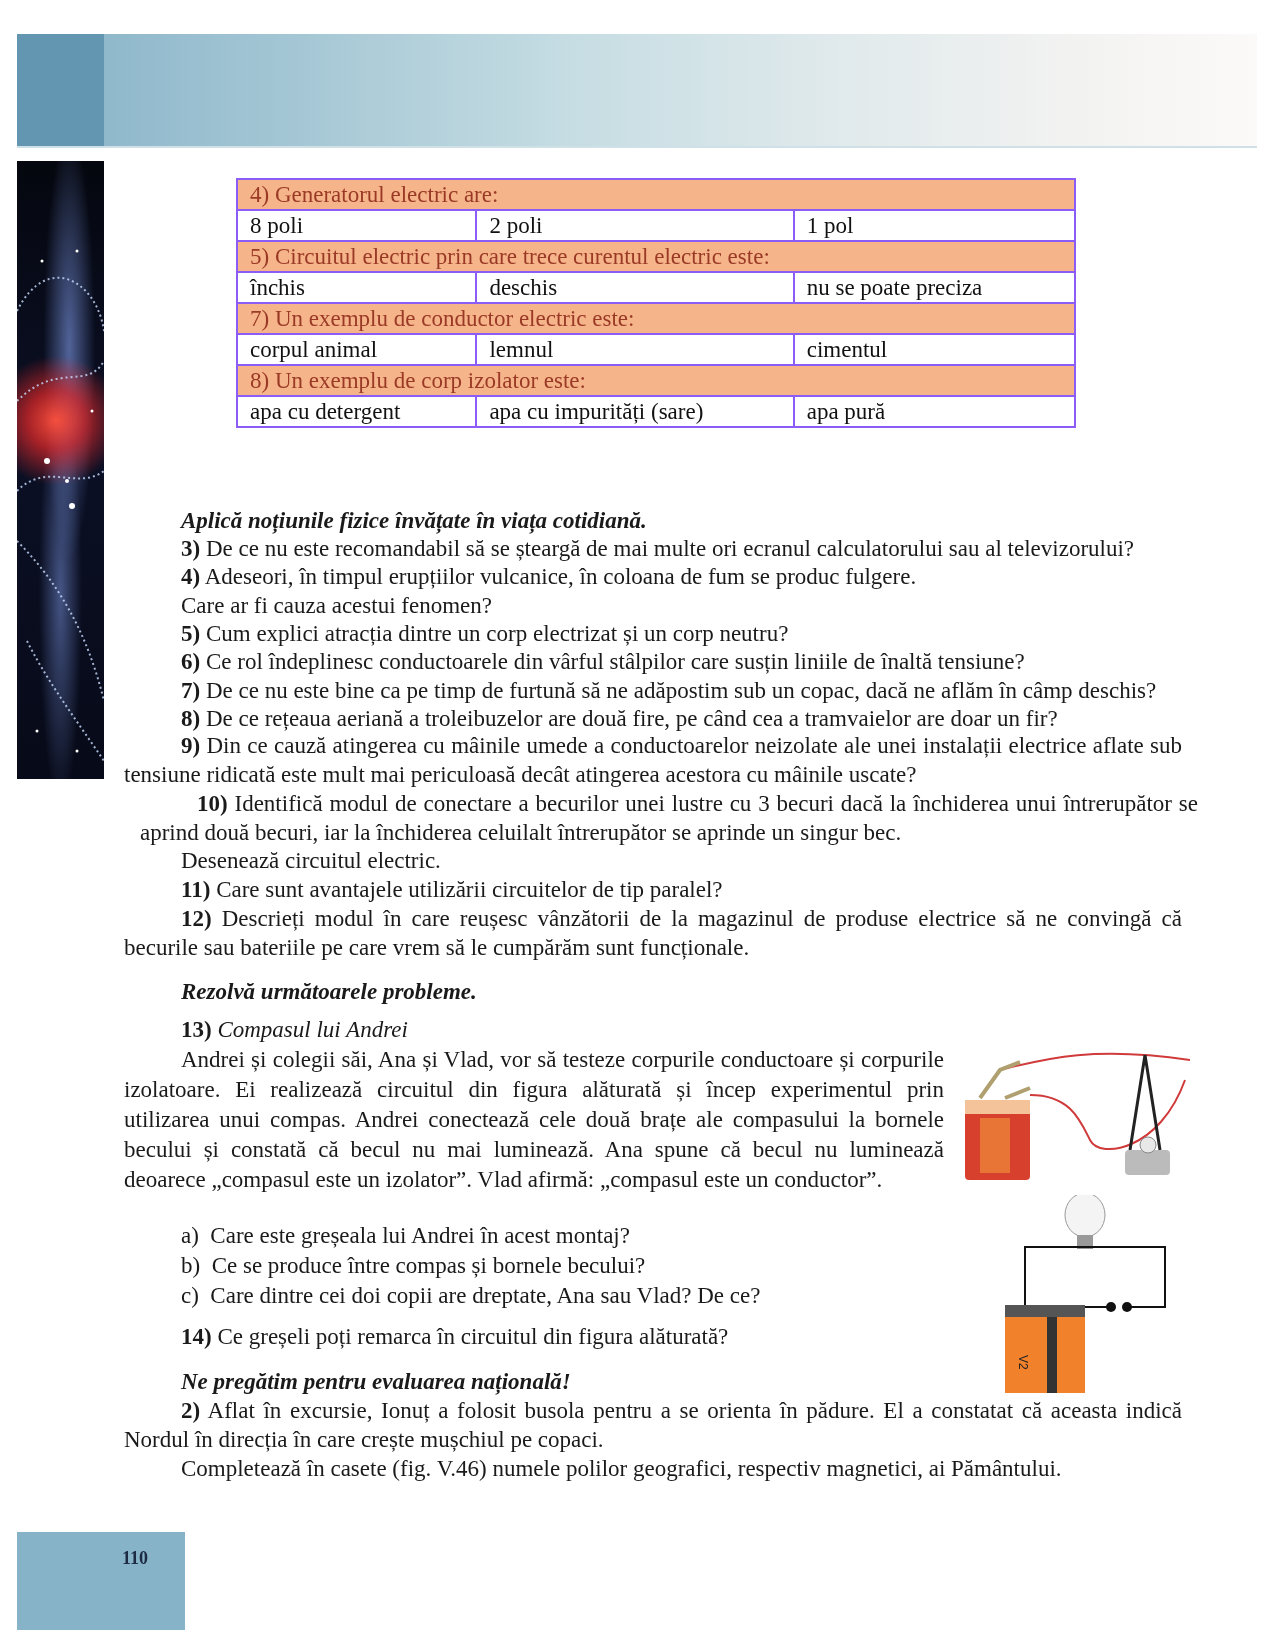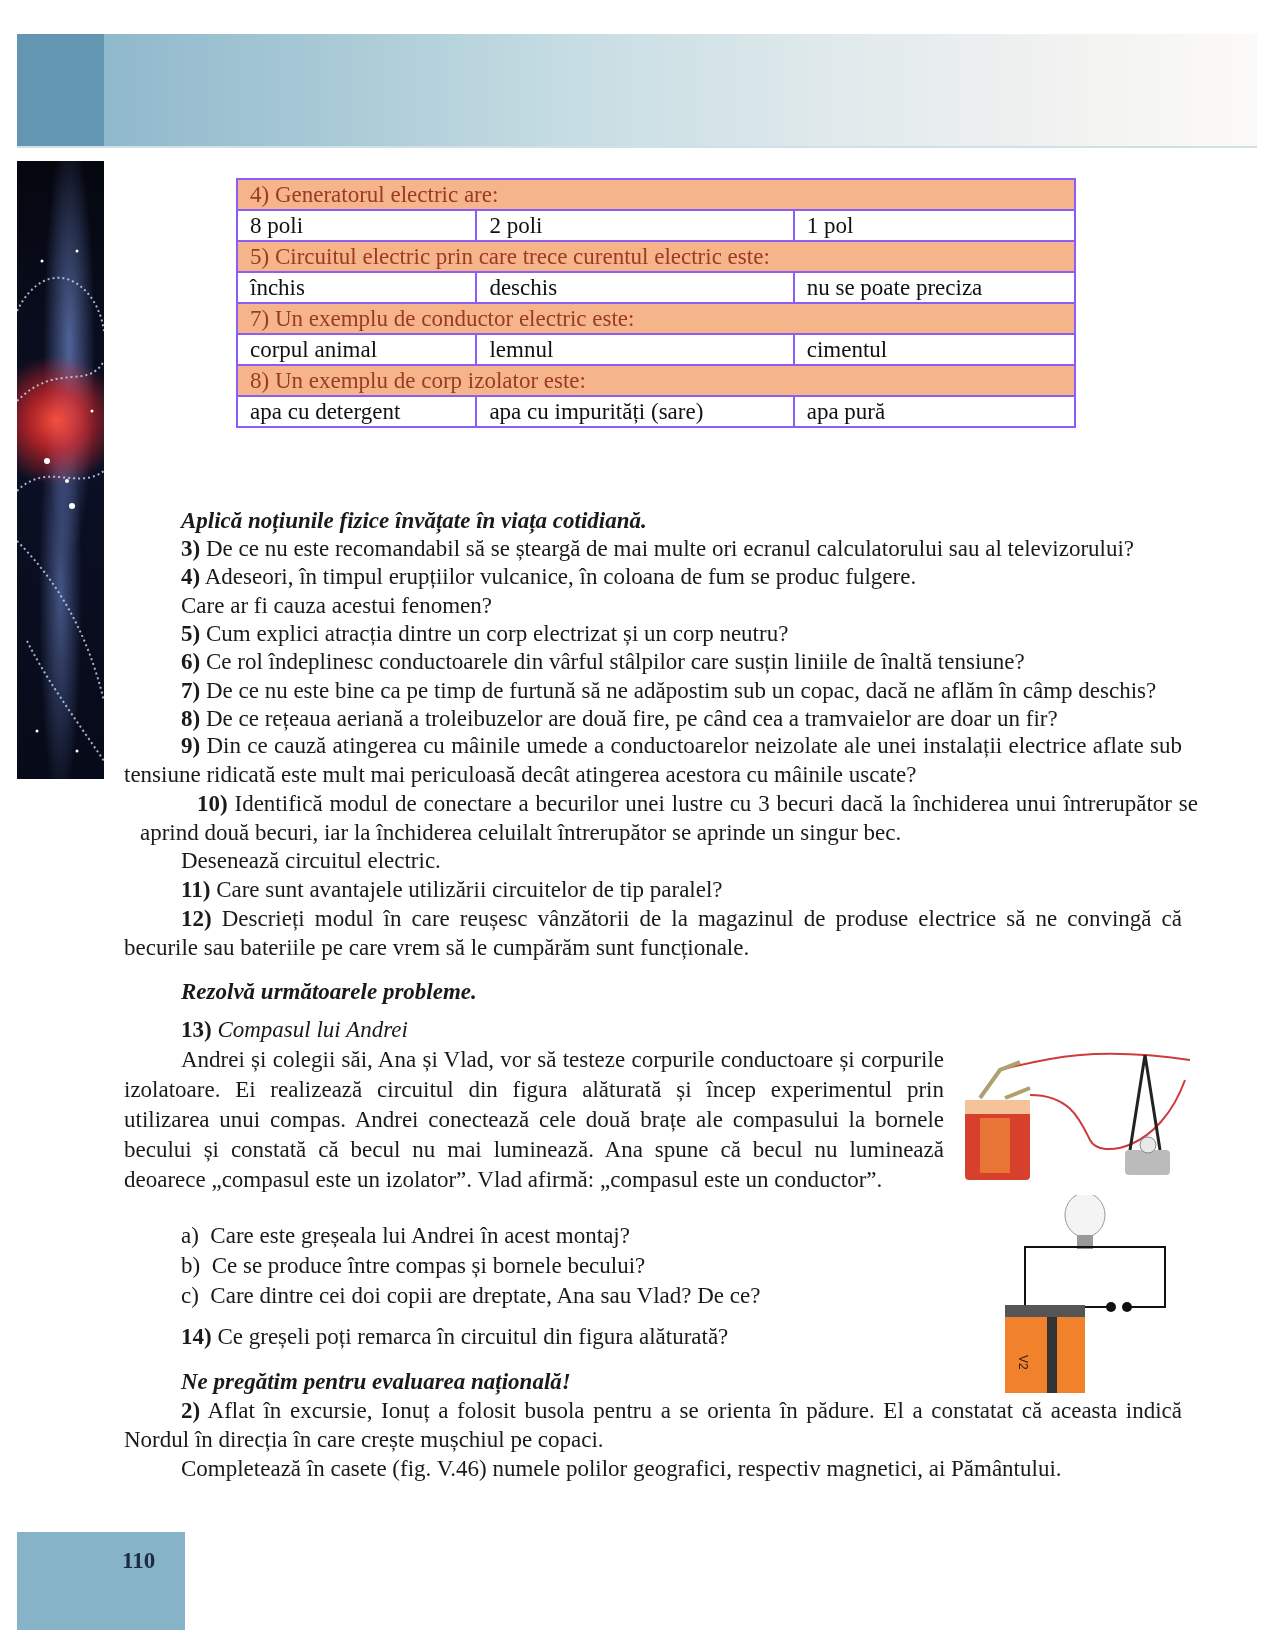--- a/index.html
+++ b/index.html
@@ -29,21 +29,21 @@
   .text { position: absolute; font-size: 23px; line-height: 28.5px; white-space: nowrap; }
   .just { white-space: normal; text-align: justify; text-align-last: left; }
   .heading { font-weight: bold; font-style: italic; }
   .num { font-weight: bold; }
   .ital { font-style: italic; }
 
   .fig1 { position: absolute; left: 960px; top: 1040px; width: 230px; height: 145px; }
   .fig2 { position: absolute; left: 1005px; top: 1195px; width: 170px; height: 200px; }
 
   .page-box { position: absolute; left: 17px; top: 1532px; width: 168px; height: 98px; background: #87b3c8; }
-  .page-num { position: absolute; left: 122px; top: 1548px; font-size: 23px; font-weight: bold; color: #1d2a44; }
+  .page-num { position: absolute; left: 122px; top: 1548px; font-size: 18px; font-weight: bold; color: #1d2a44; }
 </style>
 </head>
 <body>
 
 <div class="header-band"></div>
 <div class="header-tab"></div>
 <div class="header-line"></div>
 
 <div class="side-image">
   <svg width="87" height="618" viewBox="0 0 87 618">

